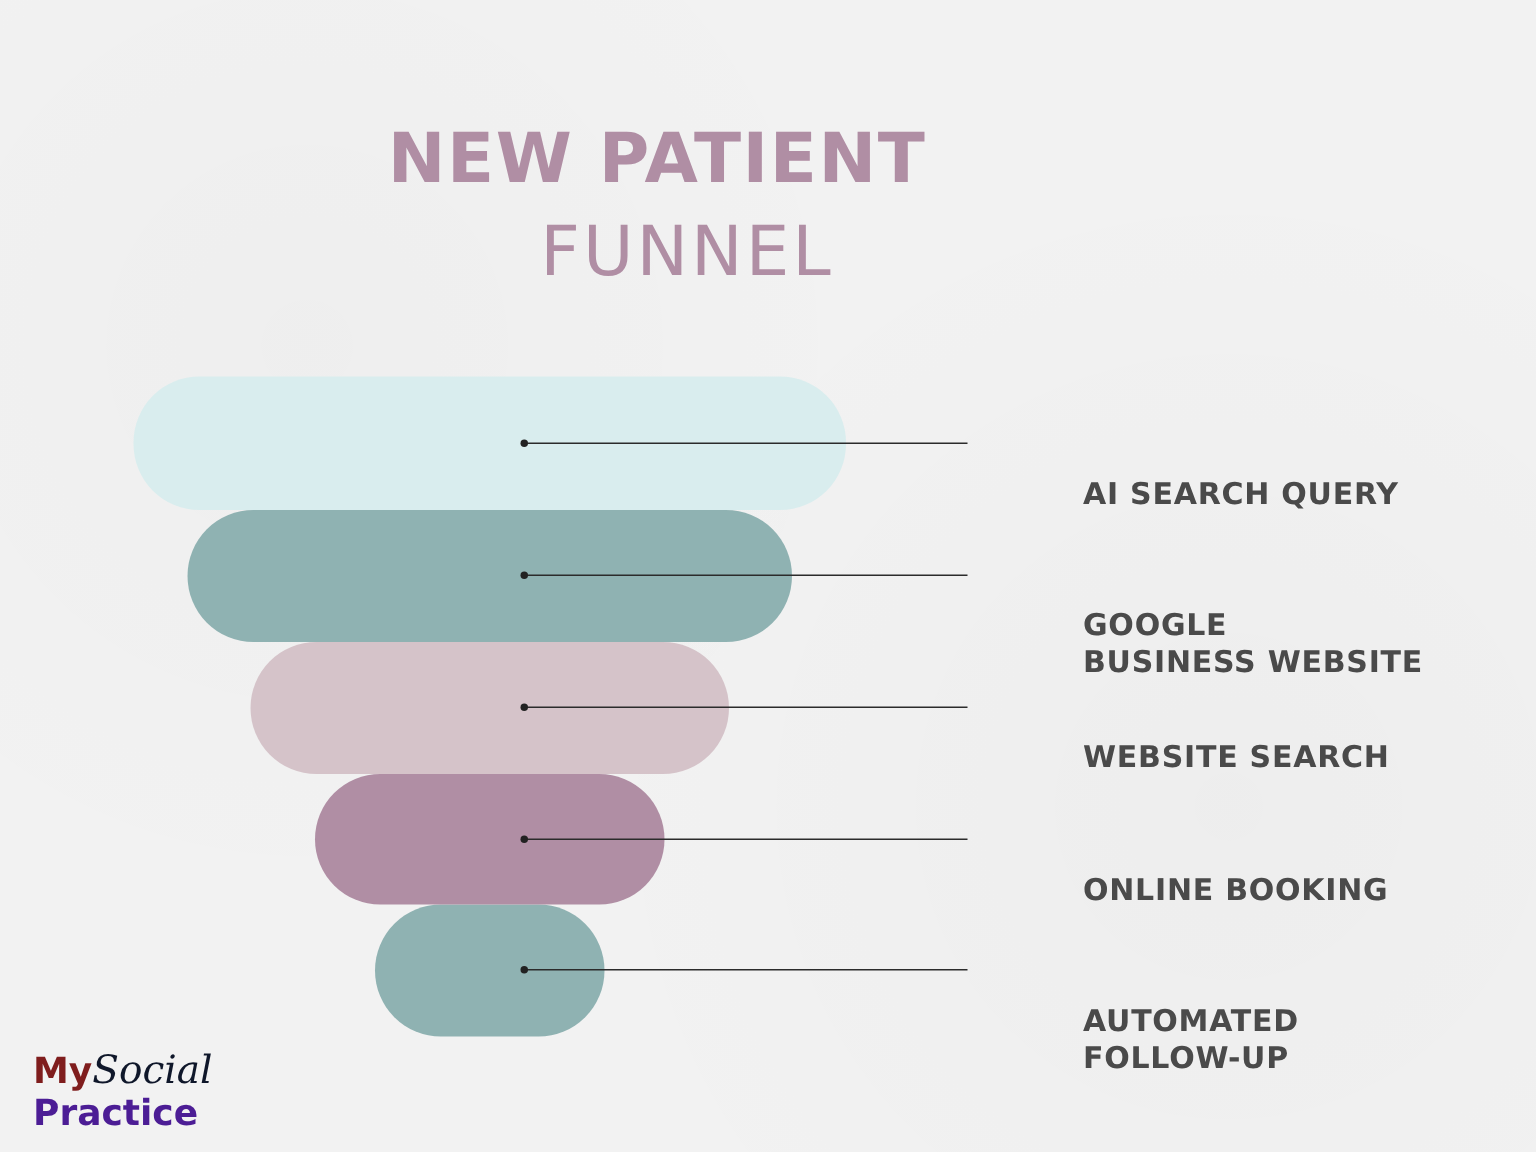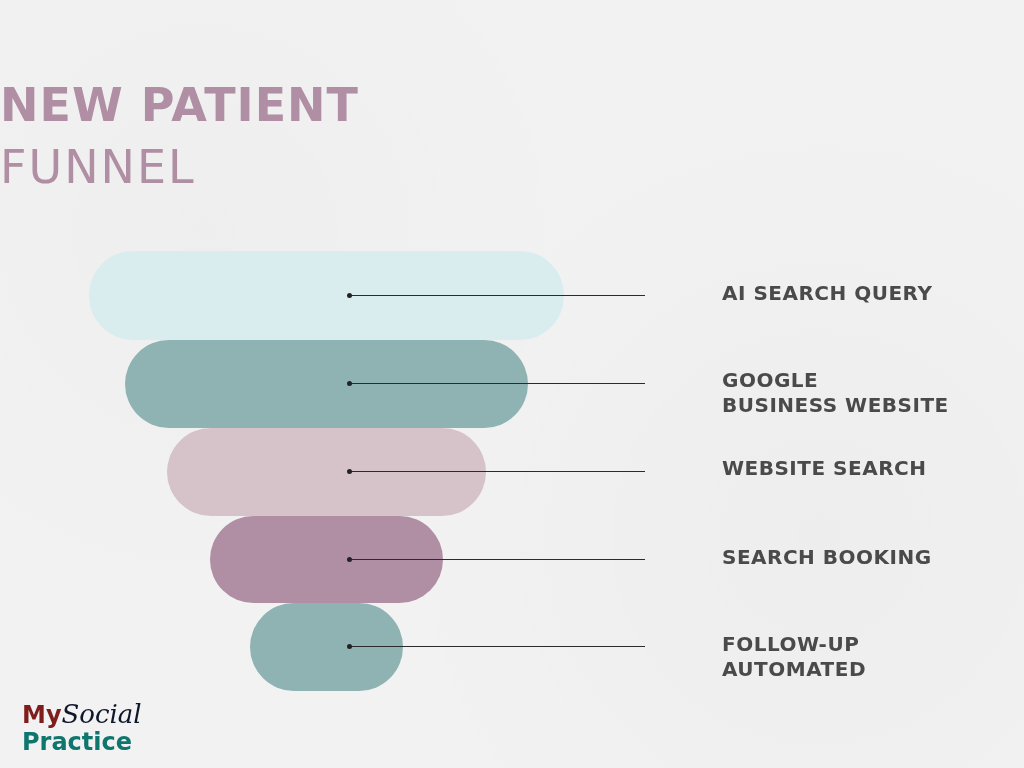--- a/index.html
+++ b/index.html
@@ -4,46 +4,47 @@
   <style>
     html, body { margin:0; padding:0; }
     body {
       width:1024px; height:768px; overflow:hidden; position:relative;
       background:#f2f2f2;
       background-image: radial-gradient(circle at 20% 30%, rgba(0,0,0,0.015) 0, transparent 40%),
                         radial-gradient(circle at 80% 70%, rgba(0,0,0,0.02) 0, transparent 45%);
       font-family: "Liberation Sans", "DejaVu Sans", sans-serif;
     }
     .title {
-      position:absolute; left:0; width:876px; 
+      position:absolute; left:0; width:876px; text-align:center;
       color:#b08ea4;
     }
     .title.t1 { top:78px; font-size:46px; font-weight:bold; letter-spacing:1px; font-family:"DejaVu Sans", sans-serif; }
-    .title.t2 { top:140px; font-size:46px; font-weight:normal; letter-spacing:2px; font-family:"DejaVu Sans", sans-serif; }
+    .title.t2 { top:140px; font-size:46px; font-weight:normal; letter-spacing:2px; font-family:"DejaVu Sans", sans-serif;margin-left:20px; }
     .stage {
       position:absolute; border-radius:44px / 44px;
     }
     .stage .pill { position:absolute; inset:0; border-radius:inherit; }
     .connector {
       position:absolute; height:1px; background:#2b2b2b;
     }
     .dot {
       position:absolute; width:5px; height:5px; border-radius:50%; background:#222;
       margin-left:-2px; margin-top:-2px;
     }
     .label {
       position:absolute; left:722px; color:#4a4a4a; font-size:20px; font-weight:bold;
       line-height:25px; letter-spacing:0.5px; font-family:"DejaVu Sans", sans-serif;
       white-space:nowrap;
+      margin-top:36px;
     }
     .label span { display:block; }
     .logo { position:absolute; left:22px; top:702px; line-height:24px; }
     .logo .my { color:#7f1d1d; font-weight:bold; font-size:24px; font-family:"DejaVu Sans", sans-serif; }
     .logo .social { color:#0f172a; font-style:italic; font-size:26px; font-family:"DejaVu Serif", serif; }
-    .logo .practice { display:block; color:#0f766e; font-weight:bold; font-size:24px; font-family:"DejaVu Sans", sans-serif; }
+    .logo .practice { display:block; color:#4c1d95; font-weight:bold; font-size:24px; font-family:"DejaVu Sans", sans-serif; }
   </style>
 </head>
 <body>
 
 <div class="title t1">NEW PATIENT</div>
 <div class="title t2">FUNNEL</div>
 
 <div id="funnel">
     <div class="stage" style="left: 89px; top: 251px; width: 475px; height: 89px; z-index: 10;">
       <div class="pill" style="background: rgb(217, 237, 238);"></div>
@@ -69,29 +70,29 @@
     <div class="dot" style="left: 349px; top: 471px; z-index: 21;"></div>
     <div class="label" style="top: 456px;">
       <span>WEBSITE SEARCH</span>
     </div>
     <div class="stage" style="left: 210px; top: 516px; width: 233px; height: 87px; z-index: 7;">
       <div class="pill" style="background: rgb(176, 142, 164);"></div>
     </div>
     <div class="connector" style="left: 349px; width: 296px; top: 559px; z-index: 20;"></div>
     <div class="dot" style="left: 349px; top: 559px; z-index: 21;"></div>
     <div class="label" style="top: 545px;">
-      <span>SEARCH BOOKING</span>
+      <span>ONLINE BOOKING</span>
     </div>
     <div class="stage" style="left: 250px; top: 603px; width: 153px; height: 88px; z-index: 6;">
       <div class="pill" style="background: rgb(143, 178, 178);"></div>
     </div>
     <div class="connector" style="left: 349px; width: 296px; top: 646px; z-index: 20;"></div>
     <div class="dot" style="left: 349px; top: 646px; z-index: 21;"></div>
     <div class="label" style="top: 632px;">
+      <span>AUTOMATED</span>
       <span>FOLLOW-UP</span>
-      <span>AUTOMATED</span>
     </div>
   </div>
 
 <div class="logo">
   <span class="my">My</span><span class="social">Social</span>
   <span class="practice">Practice</span>
 </div>
 
 </body></html>

